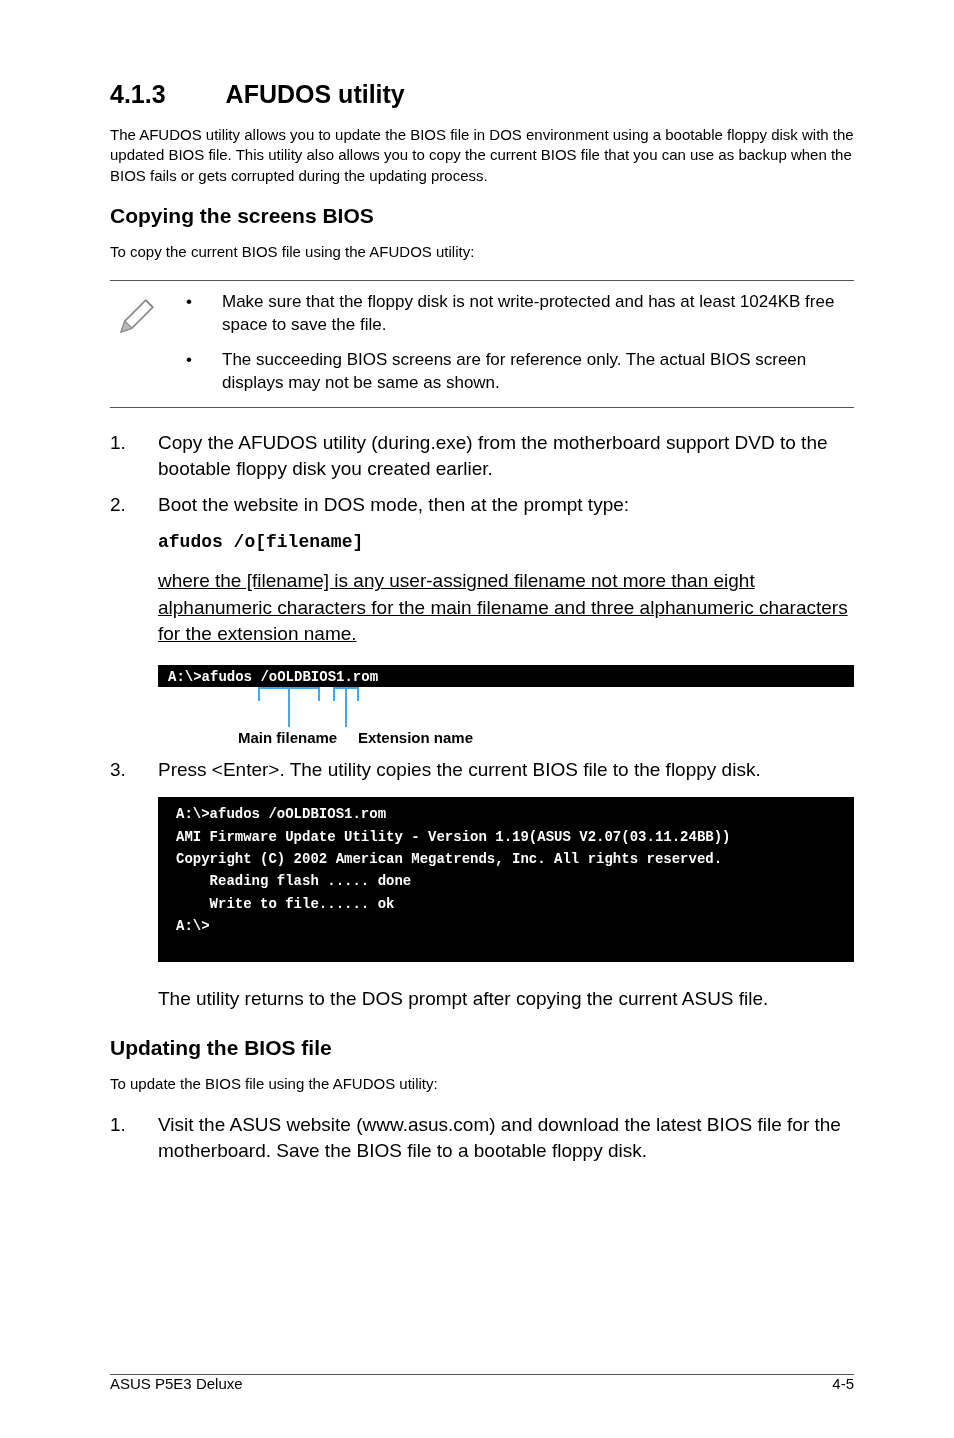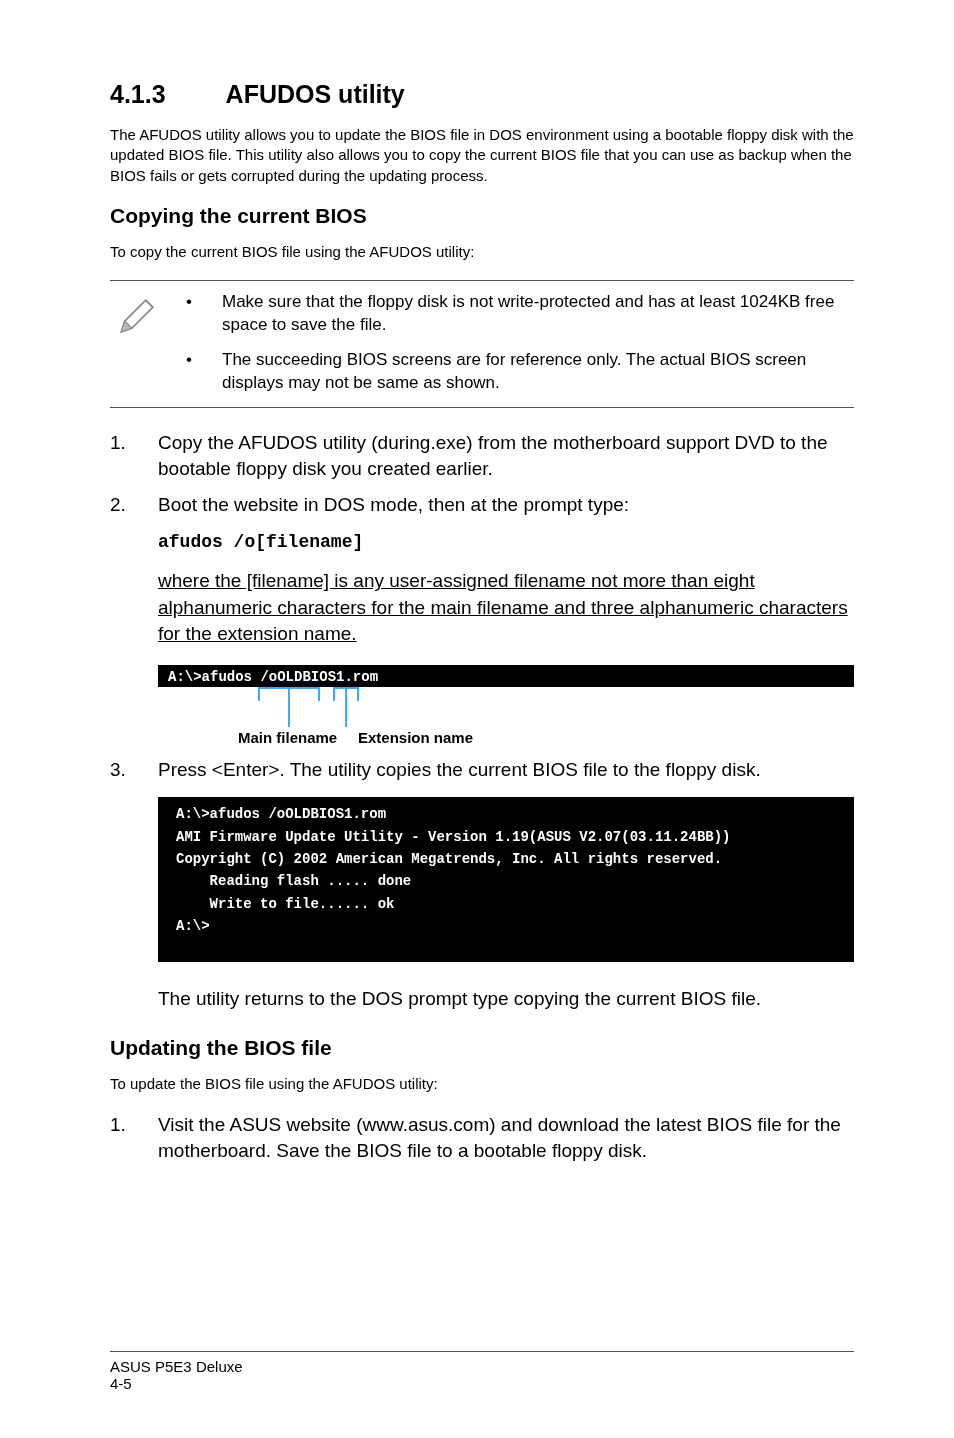--- a/index.html
+++ b/index.html
@@ -117,38 +117,36 @@
     white-space: pre;
     margin-bottom: 24px;
   }
 
   .footer {
     position: absolute;
     bottom: 46px;
     left: 110px;
     right: 100px;
     border-top: 1px solid #555;
-    padding-top: 6px;
     font-size: 15px;
     display: flex;
     justify-content: space-between;
     color: #000;
-    flex-direction: column;
   }
 </style>
 </head>
 <body>
 
 <div class="section-heading">
   <span class="num">4.1.3</span><span>AFUDOS utility</span>
 </div>
 
 <p class="body-text">The AFUDOS utility allows you to update the BIOS file in DOS environment using a bootable floppy disk with the updated BIOS file. This utility also allows you to copy the current BIOS file that you can use as backup when the BIOS fails or gets corrupted during the updating process.</p>
 
-<div class="sub-heading">Copying the current BIOS</div>
+<div class="sub-heading">Copying the screens BIOS</div>
 <p class="body-text">To copy the current BIOS file using the AFUDOS utility:</p>
 
 <div class="note-block">
   <div class="note-icon">
     <svg viewBox="0 0 48 48">
       <path d="M6 42 L10 30 L34 6 L42 14 L18 38 Z" fill="none" stroke="#888" stroke-width="2"></path>
       <path d="M10 30 L18 38" stroke="#888" stroke-width="2"></path>
       <path d="M34 6 L42 14" stroke="#888" stroke-width="2"></path>
       <path d="M6 42 L10 30 L18 38 Z" fill="#bbb" stroke="#888" stroke-width="1"></path>
     </svg>
@@ -201,21 +199,21 @@
   <div class="step-body">Press &lt;Enter&gt;. The utility copies the current BIOS file to the floppy disk.</div>
 </div>
 
 <div class="terminal">A:\&gt;afudos /oOLDBIOS1.rom
 AMI Firmware Update Utility - Version 1.19(ASUS V2.07(03.11.24BB))
 Copyright (C) 2002 American Megatrends, Inc. All rights reserved.
     Reading flash ..... done
     Write to file...... ok
 A:\&gt;</div>
 
-<p class="after-step-indent" style="margin-bottom:24px;">The utility returns to the DOS prompt type copying the current BIOS file.</p>
+<p class="after-step-indent" style="margin-bottom:24px;">The utility returns to the DOS prompt after copying the current ASUS file.</p>
 
 <div class="sub-heading">Updating the BIOS file</div>
 <p class="body-text">To update the BIOS file using the AFUDOS utility:</p>
 
 <div class="step">
   <div class="step-num">1.</div>
   <div class="step-body">Visit the ASUS website (www.asus.com) and download the latest BIOS file for the motherboard. Save the BIOS file to a bootable floppy disk.</div>
 </div>
 
 <div class="footer">

